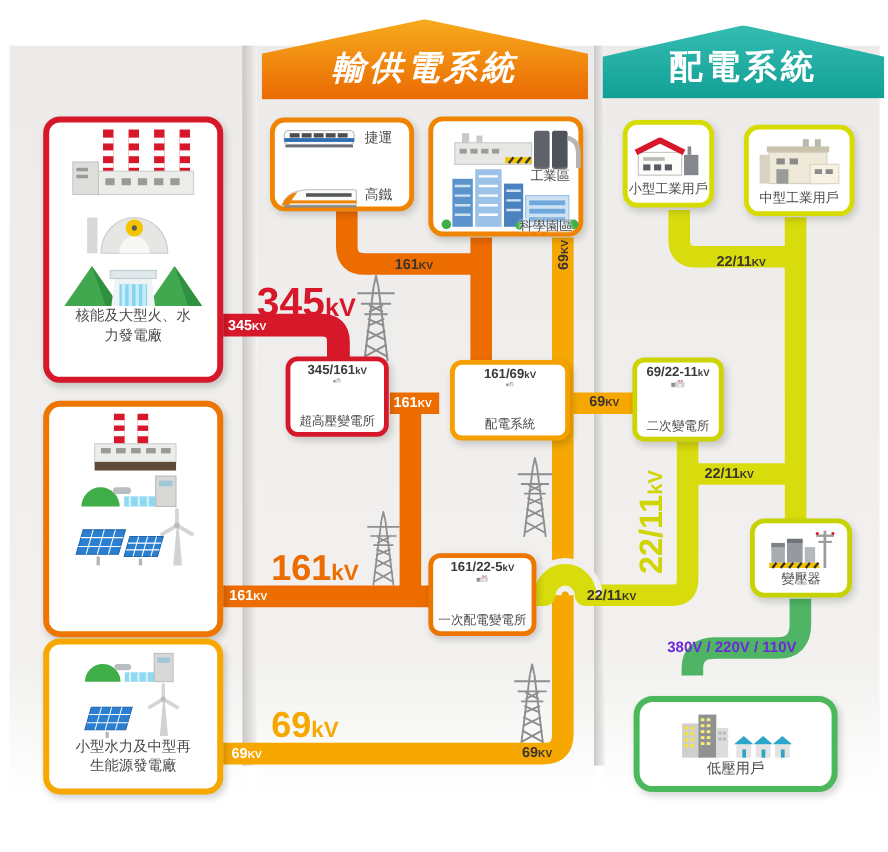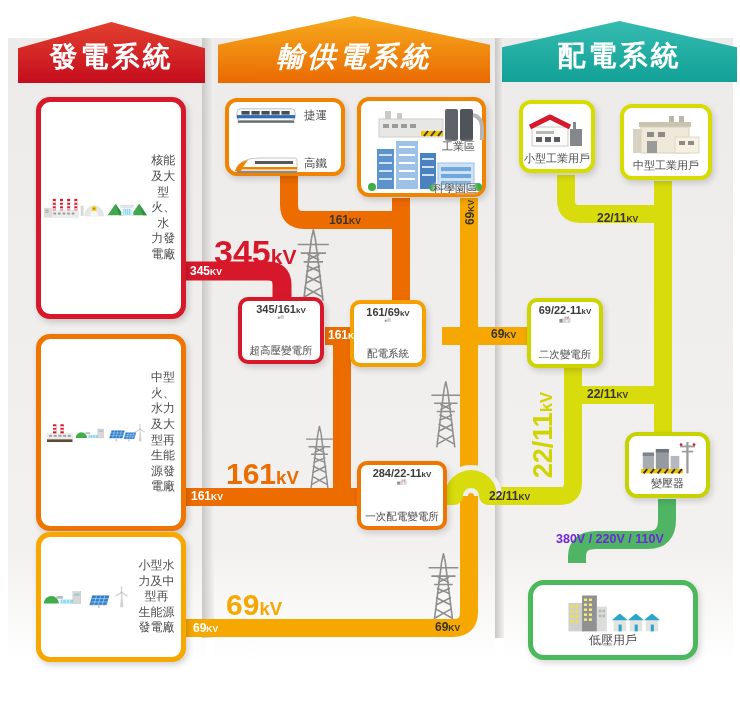--- a/index.html
+++ b/index.html
@@ -9,21 +9,21 @@
          background:linear-gradient(180deg,#ecebe9 0%,#f2f1ef 82%,rgba(242,241,239,0) 100%);}
   .divider{position:absolute;top:38px;height:600px;z-index:0;
          background:linear-gradient(90deg,#c9c8c6 0%,#f2f1ef 100%);}
   .banner{position:absolute;z-index:6;display:flex;align-items:flex-end;justify-content:center;
           color:#fff;font-size:28px;font-weight:bold;letter-spacing:3px;padding-bottom:7px;
           box-sizing:border-box;clip-path:polygon(0 43%,50% 0,100% 43%,100% 100%,0 100%);
           filter:drop-shadow(0 2px 2px rgba(0,0,0,.25));}
   .lines{position:absolute;left:0;top:0;z-index:1;}
   .lines path{fill:none;stroke-linejoin:round;}
   .gbox{position:absolute;background:#fff;border:5px solid;border-radius:14px;box-sizing:border-box;
-        z-index:4;box-shadow:2px 3px 6px rgba(0,0,0,.18);display:flex;flex-direction:row;
+        z-index:4;box-shadow:2px 3px 6px rgba(0,0,0,.18);display:flex;flex-direction:column;
         align-items:center;justify-content:flex-start;padding:4px 2px;}
   .cbox{position:absolute;background:#fff;border:4px solid;border-radius:12px;box-sizing:border-box;
         z-index:4;box-shadow:2px 3px 6px rgba(0,0,0,.16);display:flex;flex-direction:column;
         align-items:center;justify-content:space-between;padding:4px 2px;}
   .sub{position:absolute;background:#fff;border:4px solid;border-radius:10px;box-sizing:border-box;
         z-index:4;box-shadow:2px 3px 6px rgba(0,0,0,.16);display:flex;flex-direction:column;
         align-items:center;justify-content:space-between;padding:2px 1px;}
   .gcap{font-size:12px;color:#4a4a4a;text-align:center;line-height:1.3;}
   .ccap{font-size:11.5px;color:#4a4a4a;white-space:nowrap;line-height:1.2;}
   .sub-title{font-size:11px;font-weight:bold;color:#3a3a3a;white-space:nowrap;}
@@ -82,23 +82,20 @@
     <path d="M490,496 H488 A17,17 0 0 0 454,496 H447" stroke="#d8dc0c" stroke-width="18"></path>
 
     <path d="M667,499 V520 Q667,540 648,540 H596 Q577,540 577,557 V563" stroke="#4fb564" stroke-width="18"></path>
   </svg>
 
   <div class="blabel" style="left:214px;top:235px;font-size:34px;color:#d7182a;"><span>345</span><span class="u">kV</span></div>
   <div class="blabel" style="left:226px;top:459px;font-size:30px;color:#ed6c00;"><span>161</span><span class="u">kV</span></div>
   <div class="blabel" style="left:226px;top:590px;font-size:30px;color:#f6a800;"><span>69</span><span class="u">kV</span></div>
   <div class="blabel rot" style="left:462px;top:418px;width:170px;height:34px;font-size:27px;color:#d0d400;"><span>22/11</span><span class="u">kV</span></div>
 
-  <div class="banner" style="left:18px;top:22px;width:187px;height:61px;background:linear-gradient(180deg,#e2402f,#c50d1d);">
-      <span>發電系統</span>
-    </div>
   <div class="banner" style="left:218px;top:16px;width:272px;height:67px;background:linear-gradient(180deg,#f7ab1e,#ea6a02);font-style:italic;">
       <span>輸供電系統</span>
     </div>
   <div class="banner" style="left:502px;top:21px;width:235px;height:61px;background:linear-gradient(180deg,#35bcb1,#12a096);">
       <span>配電系統</span>
     </div>
 
   <div class="gbox" style="left:36px;top:97px;width:150px;height:222px;border-color:#d7182a;">
     <svg width="112" height="58" viewBox="0 0 112 60">
       <g>
@@ -193,24 +190,20 @@
           <rect width="38" height="22" fill="#2b7fd0" stroke="#1f65a8"></rect>
           <path d="M0,7 h38 M0,15 h38 M9,0 v22 M19,0 v22 M29,0 v22" stroke="#fff" stroke-width="1"></path>
         </g>
       <rect x="26" y="44" width="3" height="8" fill="#b5b5b3"></rect>
       <g transform="translate(56,26) skewX(-16)">
           <rect width="30" height="18" fill="#2b7fd0" stroke="#1f65a8"></rect>
           <path d="M0,6 h30 M0,12 h30 M8,0 v18 M16,0 v18 M24,0 v18" stroke="#fff" stroke-width="1"></path>
         </g>
       <rect x="64" y="46" width="3" height="6" fill="#b5b5b3"></rect>
     </svg>
-    <div class="gcap">
-      <div>中型火、水力及大</div>
-      <div>型再生能源發電廠</div>
-    </div>
   </div>
 
   <div class="gbox" style="left:36px;top:532px;width:150px;height:130px;border-color:#f6a800;">
     <svg width="90" height="28" viewBox="0 0 96 32">
       <path d="M2,31 a17,17 0 0 1 34,0 z" fill="#3fae49"></path>
       <rect x="30" y="14" width="16" height="6" rx="3" fill="#b9bdbf"></rect>
       <rect x="40" y="22" width="30" height="9" fill="#8fd8f2"></rect>
       <rect x="44" y="22" width="2" height="9" fill="#d4f1fb"></rect>
         <rect x="52" y="22" width="2" height="9" fill="#d4f1fb"></rect>
         <rect x="60" y="22" width="2" height="9" fill="#d4f1fb"></rect>
@@ -308,21 +301,21 @@
         <rect x="31.5" y="7.8" width="3.4" height="1.3" fill="#fff"></rect>
       <rect x="14" y="9" width="28" height="16" fill="#d6d6d4" stroke="#bcbcba"></rect>
       <rect x="24" y="14" width="10" height="11" fill="#f2f2f0" stroke="#bcbcba"></rect>
       <rect x="2" y="11" width="12" height="14" fill="#9e9e9c"></rect>
       <rect x="4" y="13" width="8" height="2" fill="#777"></rect>
         <rect x="4" y="17" width="8" height="2" fill="#777"></rect>
     </svg>
     <div class="sub-cap">超高壓變電所</div>
   </div>
 
-  <div class="sub" style="left:350px;top:300px;width:76px;height:67px;border-color:#f6a000;">
+  <div class="sub" style="left:375px;top:300px;width:100px;height:67px;border-color:#f6a000;">
     <div class="sub-title"><span>161/69</span><span class="unit">kV</span></div>
     <svg width="46" height="26" viewBox="0 0 46 26">
       <rect x="22" y="1" width="1.6" height="8" fill="#888"></rect>
         <rect x="36" y="1" width="1.6" height="8" fill="#888"></rect>
       <rect x="25" y="3" width="3.4" height="8" fill="#d7182a"></rect>
         <rect x="31.5" y="3" width="3.4" height="8" fill="#d7182a"></rect>
       <rect x="25" y="5.2" width="3.4" height="1.3" fill="#fff"></rect>
         <rect x="31.5" y="5.2" width="3.4" height="1.3" fill="#fff"></rect>
         <rect x="25" y="7.8" width="3.4" height="1.3" fill="#fff"></rect>
         <rect x="31.5" y="7.8" width="3.4" height="1.3" fill="#fff"></rect>
@@ -349,21 +342,21 @@
       <rect x="14" y="9" width="28" height="16" fill="#d6d6d4" stroke="#bcbcba"></rect>
       <rect x="24" y="14" width="10" height="11" fill="#f2f2f0" stroke="#bcbcba"></rect>
       <rect x="2" y="11" width="12" height="14" fill="#9e9e9c"></rect>
       <rect x="4" y="13" width="8" height="2" fill="#777"></rect>
         <rect x="4" y="17" width="8" height="2" fill="#777"></rect>
     </svg>
     <div class="sub-cap">二次變電所</div>
   </div>
 
   <div class="sub" style="left:357px;top:461px;width:90px;height:69px;border-color:#ee7500;">
-    <div class="sub-title"><span>284/22-11</span><span class="unit">kV</span></div>
+    <div class="sub-title"><span>161/22-5</span><span class="unit">kV</span></div>
     <svg width="46" height="26" viewBox="0 0 46 26">
       <rect x="22" y="1" width="1.6" height="8" fill="#888"></rect>
         <rect x="36" y="1" width="1.6" height="8" fill="#888"></rect>
       <rect x="25" y="3" width="3.4" height="8" fill="#d7182a"></rect>
         <rect x="31.5" y="3" width="3.4" height="8" fill="#d7182a"></rect>
       <rect x="25" y="5.2" width="3.4" height="1.3" fill="#fff"></rect>
         <rect x="31.5" y="5.2" width="3.4" height="1.3" fill="#fff"></rect>
         <rect x="25" y="7.8" width="3.4" height="1.3" fill="#fff"></rect>
         <rect x="31.5" y="7.8" width="3.4" height="1.3" fill="#fff"></rect>
       <rect x="14" y="9" width="28" height="16" fill="#d6d6d4" stroke="#bcbcba"></rect>

